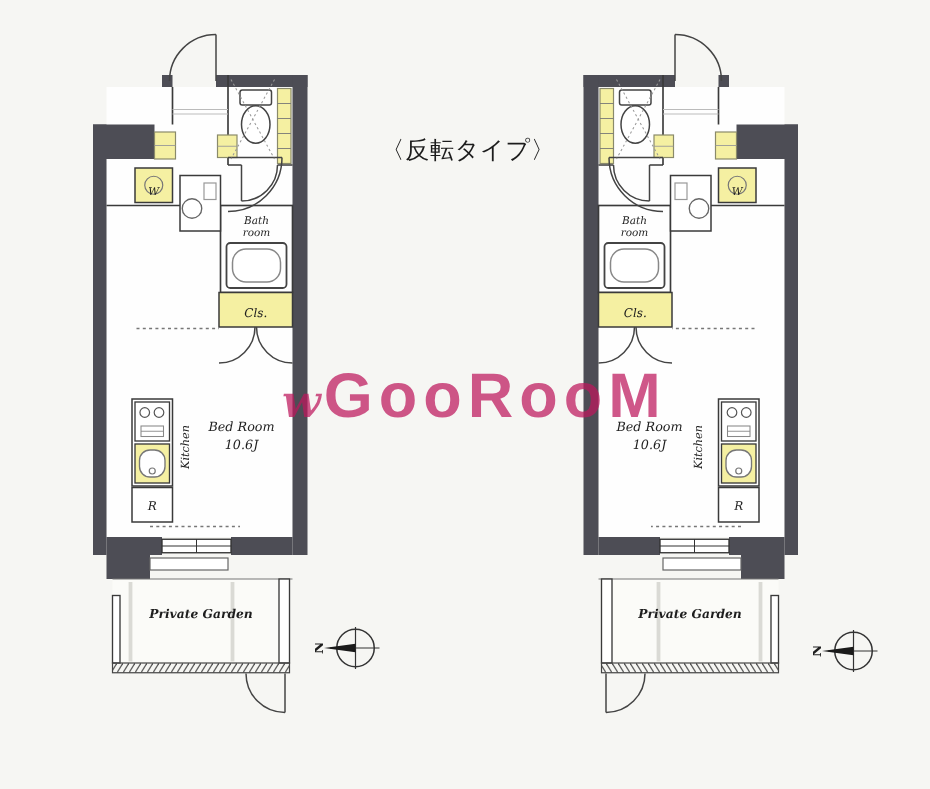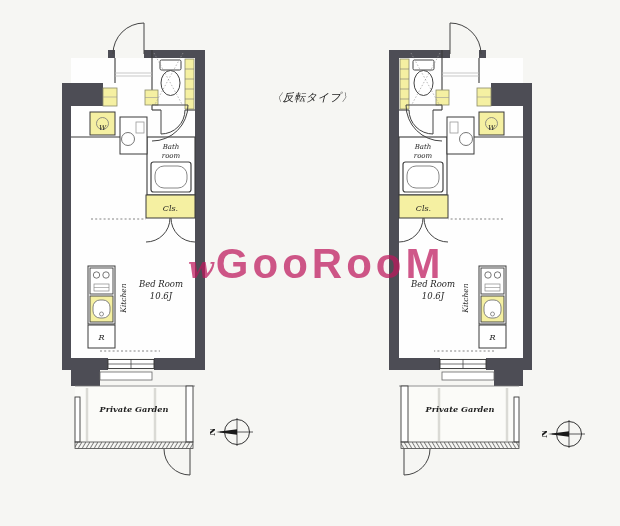--- a/index.html
+++ b/index.html
@@ -8,22 +8,22 @@
     background:#f6f6f3;
     font-family:"DejaVu Serif","Liberation Serif",serif;
     position:relative;overflow:hidden;
   }
   .stage{position:absolute;inset:0;}
   .plan{position:absolute;top:13px;width:150px;height:465px;}
   .plan-left{left:58px;}
   .plan-right{left:386px;}
   .title{
     position:absolute;left:250px;top:90px;width:124px;
-    text-align:center;font-size:11px;color:#1c1c1c;
-    font-family:"DejaVu Serif","Liberation Serif",serif;letter-spacing:.5px;font-style:italic;
+    text-align:center;font-size:16px;color:#1c1c1c;
+    font-family:"DejaVu Serif","Liberation Serif",serif;letter-spacing:.5px;
   }
   .watermark{
     position:absolute;left:188px;top:240px;width:300px;
     font-family:"Liberation Sans","DejaVu Sans",sans-serif;
     font-size:42px;font-weight:bold;color:#be185d;opacity:.72;
     letter-spacing:4px;white-space:nowrap;pointer-events:none;
   }
   .watermark .wm-prefix{
     font-family:"DejaVu Serif",serif;font-style:italic;font-size:30px;
     letter-spacing:0;margin-right:2px;

